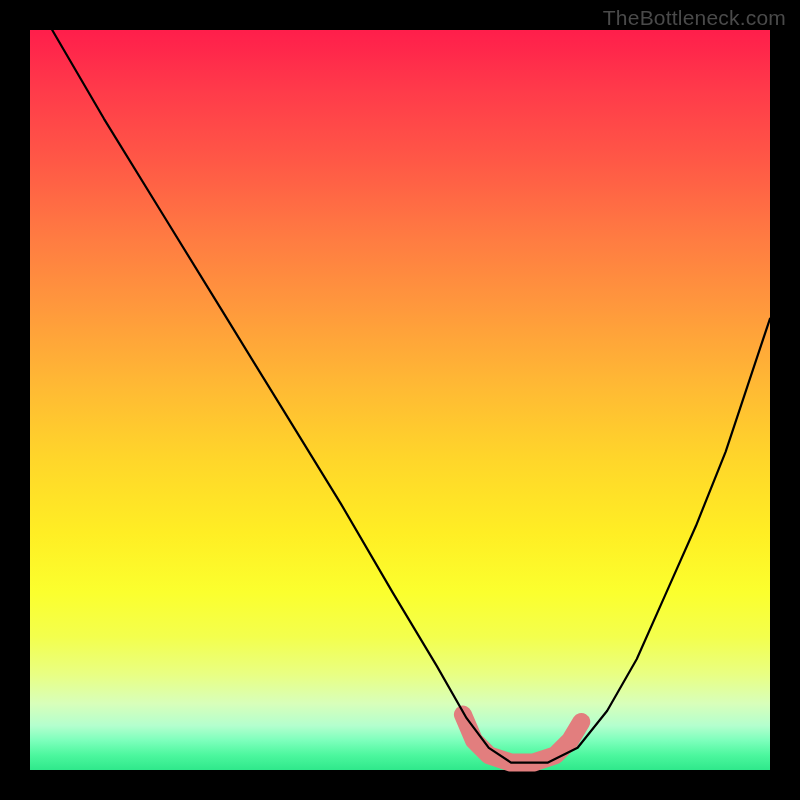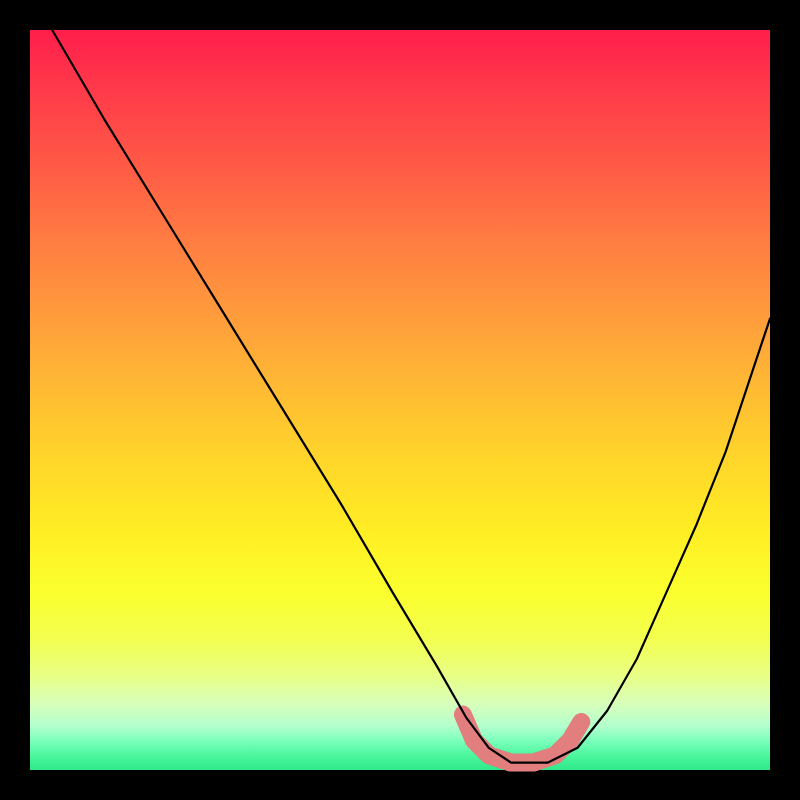--- a/index.html
+++ b/index.html
@@ -64,13 +64,14 @@
 </head>
 <body>
 
 <div class="frame">
   <div class="plot">
     <svg class="curve" viewBox="0 0 740 740" preserveAspectRatio="none">
       <path id="marker-band" fill="none" stroke="#e27e7e" stroke-width="18" stroke-linecap="round" stroke-linejoin="round" d="M432.9 684.5 L444.0 710.4 L458.8 725.2 L481.0 732.6 L503.2 732.6 L525.4 725.2 L540.2 710.4 L551.3 691.9"></path>
       <path id="curve-path" fill="none" stroke="#000" stroke-width="2.2" stroke-linejoin="round" stroke-linecap="round" d="M22.2 0.0 L74.0 88.8 L133.2 185.0 L192.4 281.2 L251.6 377.4 L310.8 473.6 L362.6 562.4 L407.0 636.4 L436.6 688.2 L458.8 717.8 L481.0 732.6 L518.0 732.6 L547.6 717.8 L577.2 680.8 L606.8 629.0 L636.4 562.4 L666.0 495.8 L695.6 421.8 L717.8 355.2 L740.0 288.6"></path>
     </svg>
   </div>
+  <div class="watermark">TheBottleneck.com</div>
 </div>
 
 </body></html>

